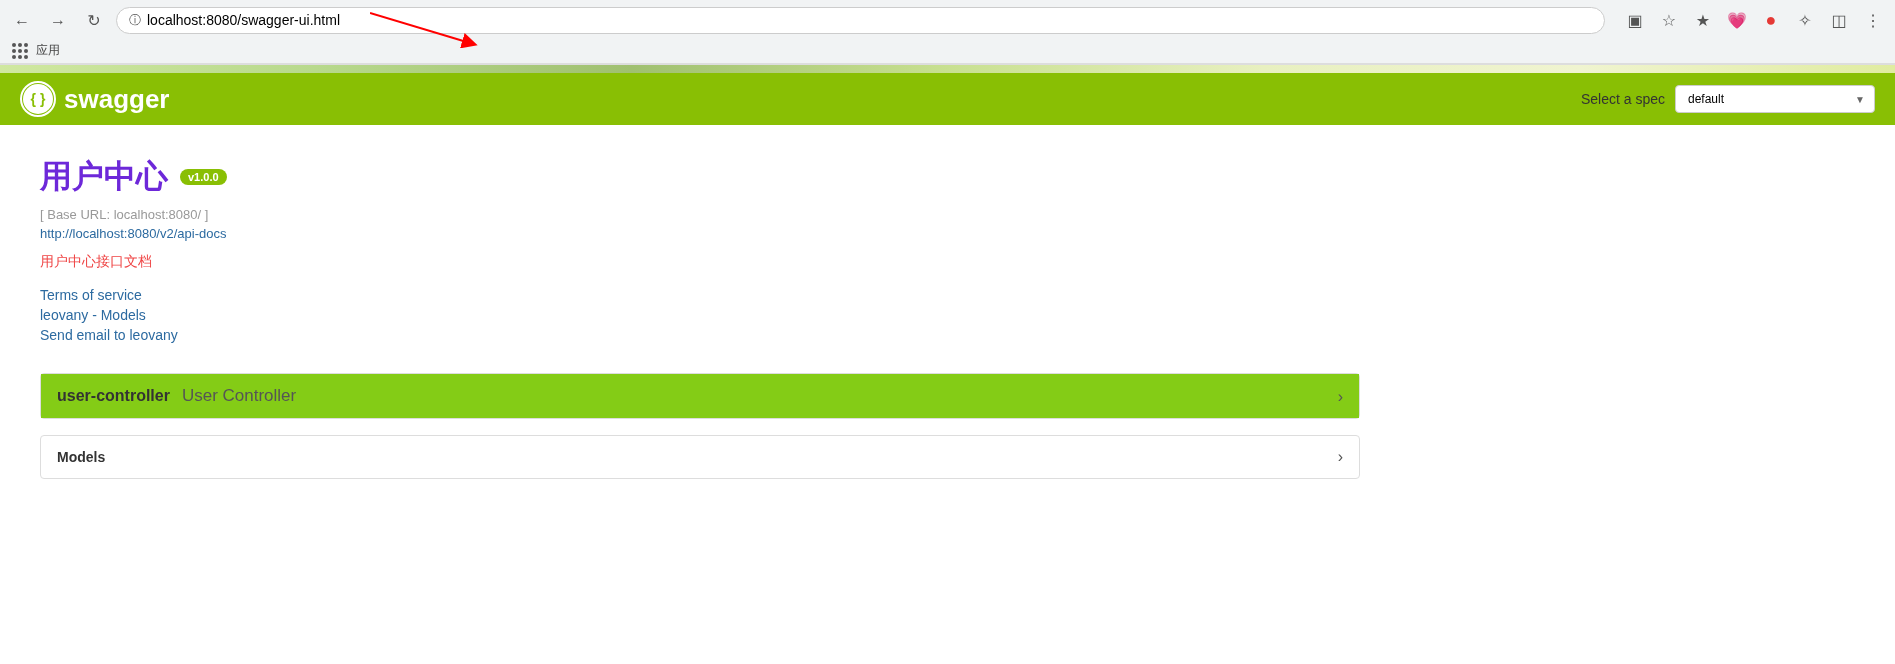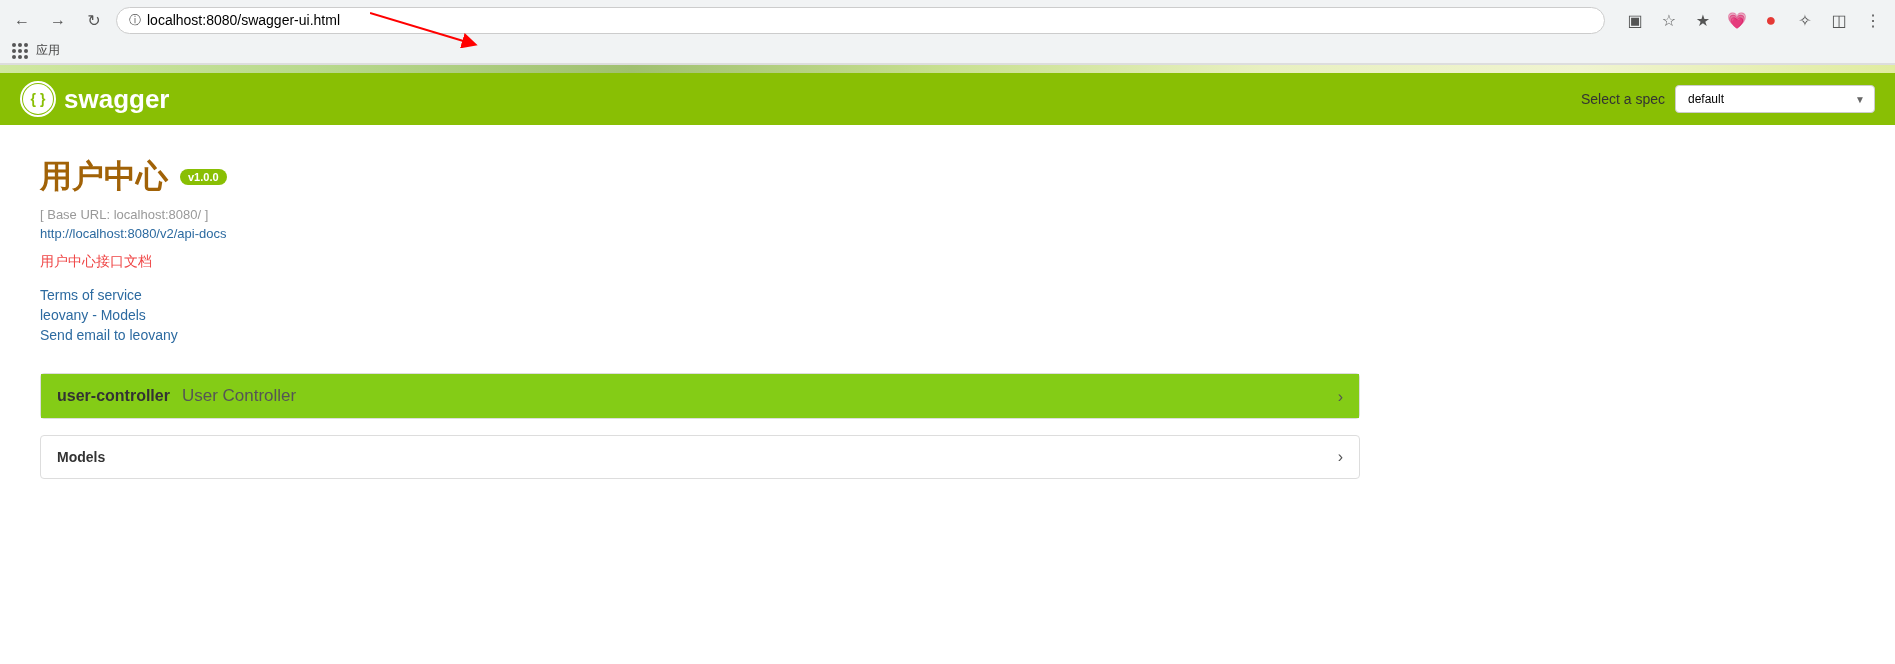--- a/index.html
+++ b/index.html
@@ -177,21 +177,21 @@
 
     .api-title-row {
       display: flex;
       align-items: center;
       gap: 12px;
       margin-bottom: 8px;
     }
     .api-title {
       font-size: 32px;
       font-weight: bold;
-      color: #a16207;
+      color: #6d28d9;
     }
     .version-badge {
       background: #89bf04;
       color: #fff;
       font-size: 11px;
       padding: 2px 8px;
       border-radius: 10px;
       font-weight: bold;
     }
 

